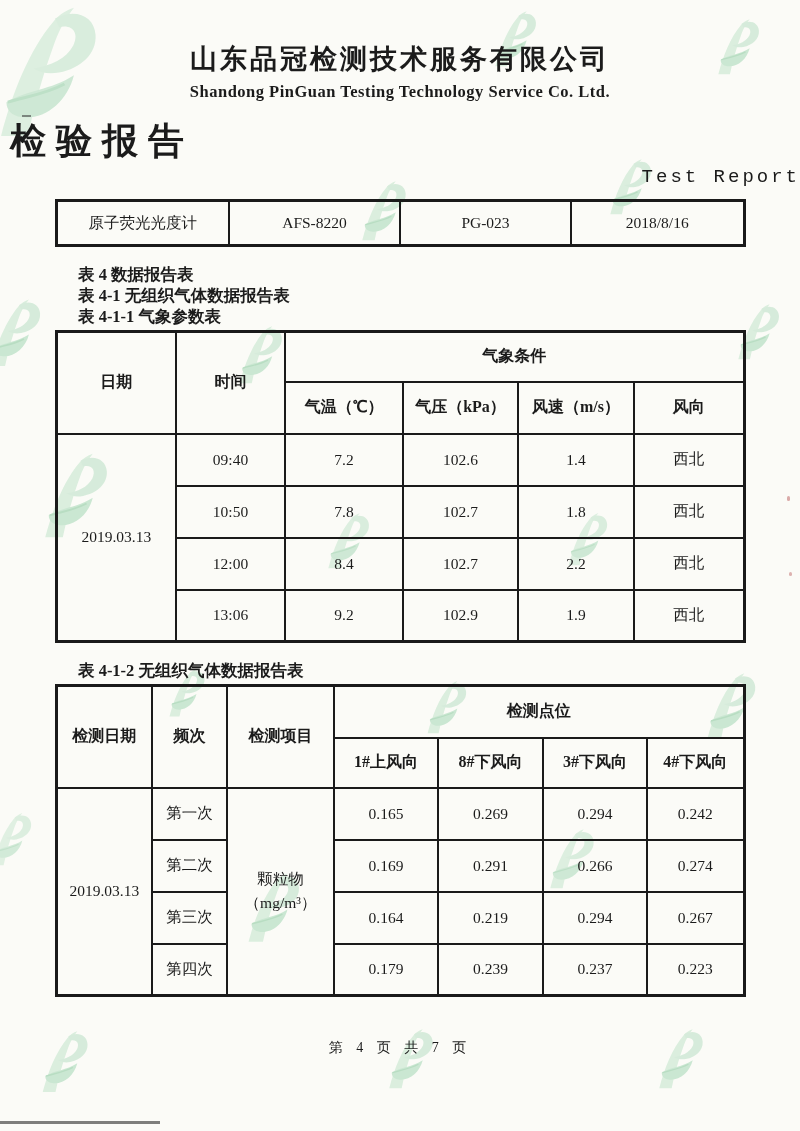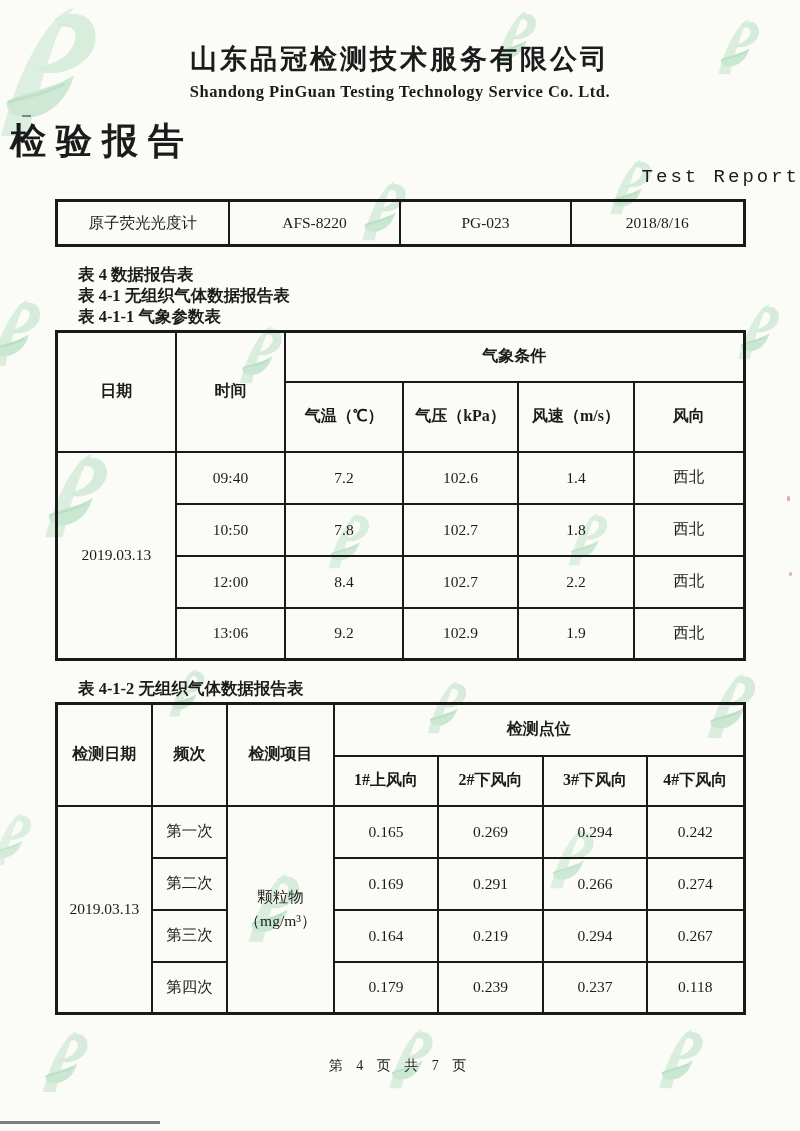--- a/index.html
+++ b/index.html
@@ -84,21 +84,21 @@
 
   .headings {
     margin: 17px 0 0 78px;
     font-size: 16.5px;
     font-weight: bold;
     line-height: 21px;
   }
 
   .weather-table { margin-top: 3px; }
   .weather-table tr.row-group { height: 50px; }
-  .weather-table tr.row-sub { height: 70px; }
+  .weather-table tr.row-sub { height: 52px; }
   .weather-table tbody tr { height: 52px; }
 
   .heading2 {
     margin: 17px 0 0 78px;
     font-size: 16.5px;
     font-weight: bold;
     line-height: 21px;
   }
 
   .gas-table { margin-top: 3px; }
@@ -299,21 +299,21 @@
       </colgroup>
       <thead>
         <tr class="row-group">
           <th rowspan="2">检测日期</th>
           <th rowspan="2">频次</th>
           <th rowspan="2">检测项目</th>
           <th colspan="4">检测点位</th>
         </tr>
         <tr class="row-sub">
           <th>1#上风向</th>
-          <th>2#下风向</th>
+          <th>8#下风向</th>
           <th>3#下风向</th>
           <th>4#下风向</th>
         </tr>
       </thead>
       <tbody>
         <tr>
           <td rowspan="4" class="num">2019.03.13</td>
           <td>第一次</td>
           <td rowspan="4" class="item-cell">
             <div>颗粒物</div>
@@ -336,21 +336,21 @@
           <td class="num">0.164</td>
           <td class="num">0.219</td>
           <td class="num">0.294</td>
           <td class="num">0.267</td>
         </tr>
         <tr>
           <td>第四次</td>
           <td class="num">0.179</td>
           <td class="num">0.239</td>
           <td class="num">0.237</td>
-          <td class="num">0.118</td>
+          <td class="num">0.223</td>
         </tr>
       </tbody>
     </table>
 
     <div class="footer">第 4 页 共 7 页</div>
 
   </div>
 </div>
 
 </body></html>

